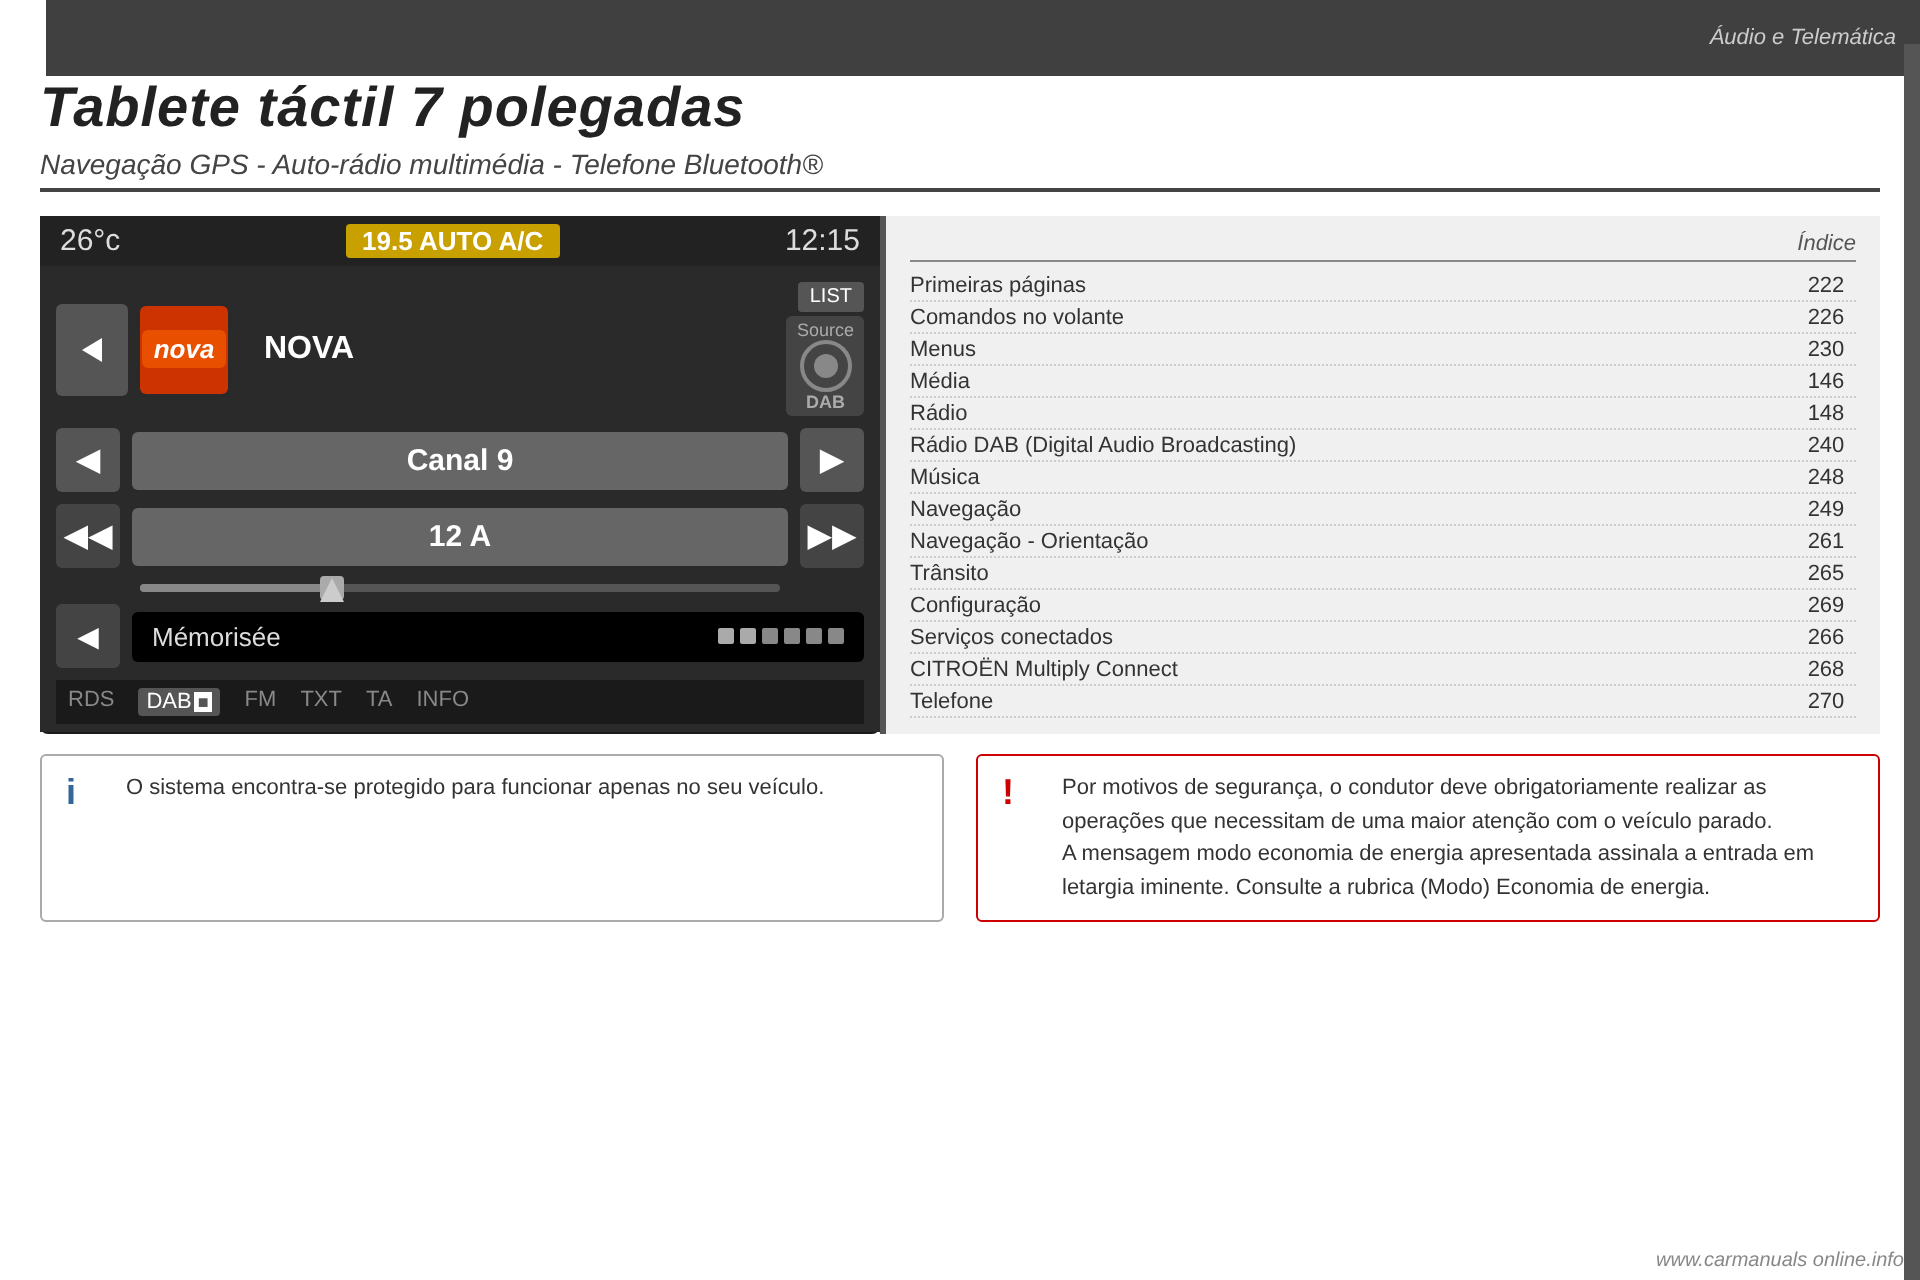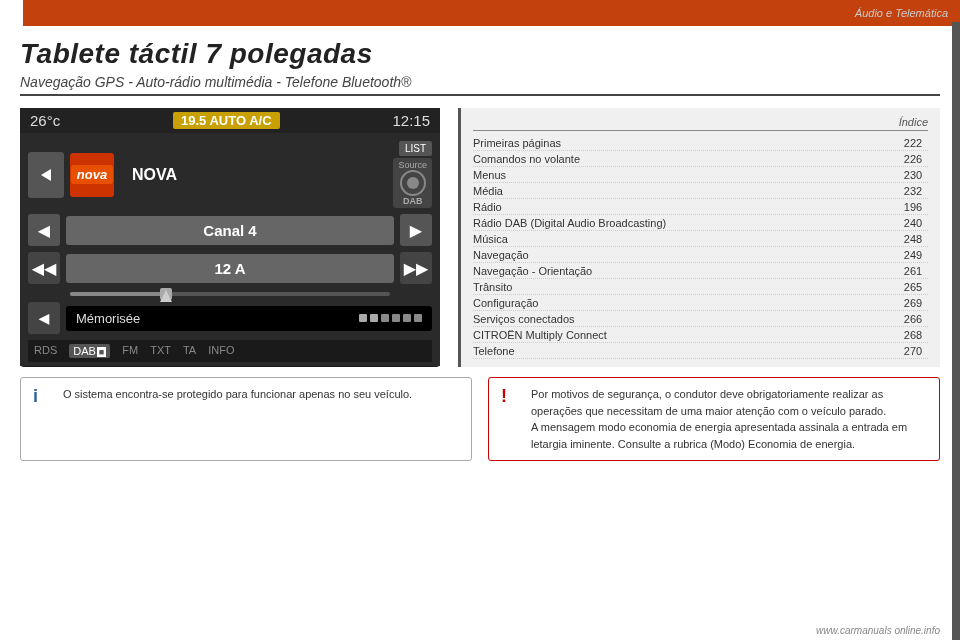--- a/index.html
+++ b/index.html
@@ -9,22 +9,22 @@
       background: #ffffff;
       font-family: Arial, sans-serif;
       overflow: hidden;
       position: relative;
     }
 
     
     .top-bar {
       position: absolute;
       top: 0; left: 0; right: 0;
-      height: 26px;
-      background: #c2410c;
+      height: 38px;
+      background: #404040;
       display: flex;
       align-items: center;
       justify-content: flex-end;
       padding-right: 12px;
       margin-left: 23px;
     }
     .top-bar-title {
       color: #cccccc;
       font-size: 11px;
       font-style: italic;
@@ -54,21 +54,20 @@
       font-style: italic;
       color: #444;
       margin-bottom: 12px;
       border-bottom: 2px solid #444;
       padding-bottom: 4px;
     }
 
     
     .content-row {
       display: flex;
-      gap: 18px;
       margin-bottom: 10px;
     }
 
     
     .device-ui {
       width: 420px;
       background: #1a1a1a;
       border-radius: 4px;
       padding: 0;
       position: relative;
@@ -394,21 +393,21 @@
       top: 22px;
       bottom: 0;
       width: 8px;
       background: #555;
     }
 
     
     .footer-url {
       position: absolute;
       bottom: 4px;
-      right: 20px;
+      right: 8px;
       font-size: 10px;
       color: #888;
       font-style: italic;
     }
   </style>
 </head>
 <body>
 
 <div class="top-bar">
   <span class="top-bar-title">Áudio e Telemática</span>
@@ -454,21 +453,21 @@
               <div class="source-icon">
                 <div class="source-icon-inner"></div>
               </div>
               <span class="dab-label">DAB</span>
             </div>
           </div>
         </div>
 
         <div class="channel-row">
           <button class="nav-btn">◀</button>
-          <div class="channel-display">Canal 4</div>
+          <div class="channel-display">Canal 9</div>
           <button class="nav-btn">▶</button>
         </div>
 
         <div class="track-row">
           <button class="nav-btn" style="background:#444;">◀◀</button>
           <div class="track-display">12 A</div>
           <button class="nav-btn" style="background:#444;">▶▶</button>
         </div>
 
         <div style="padding: 2px 42px; margin-bottom:4px;">
@@ -519,25 +518,25 @@
           <div class="index-row">
             <span class="index-label">Comandos no volante</span>
             <span class="index-page">226</span>
           </div>
           <div class="index-row">
             <span class="index-label">Menus</span>
             <span class="index-page">230</span>
           </div>
           <div class="index-row">
             <span class="index-label">Média</span>
-            <span class="index-page">232</span>
+            <span class="index-page">146</span>
           </div>
           <div class="index-row">
             <span class="index-label">Rádio</span>
-            <span class="index-page">196</span>
+            <span class="index-page">148</span>
           </div>
           <div class="index-row">
             <span class="index-label">Rádio DAB (Digital Audio Broadcasting)</span>
             <span class="index-page">240</span>
           </div>
           <div class="index-row">
             <span class="index-label">Música</span>
             <span class="index-page">248</span>
           </div>
           <div class="index-row">

